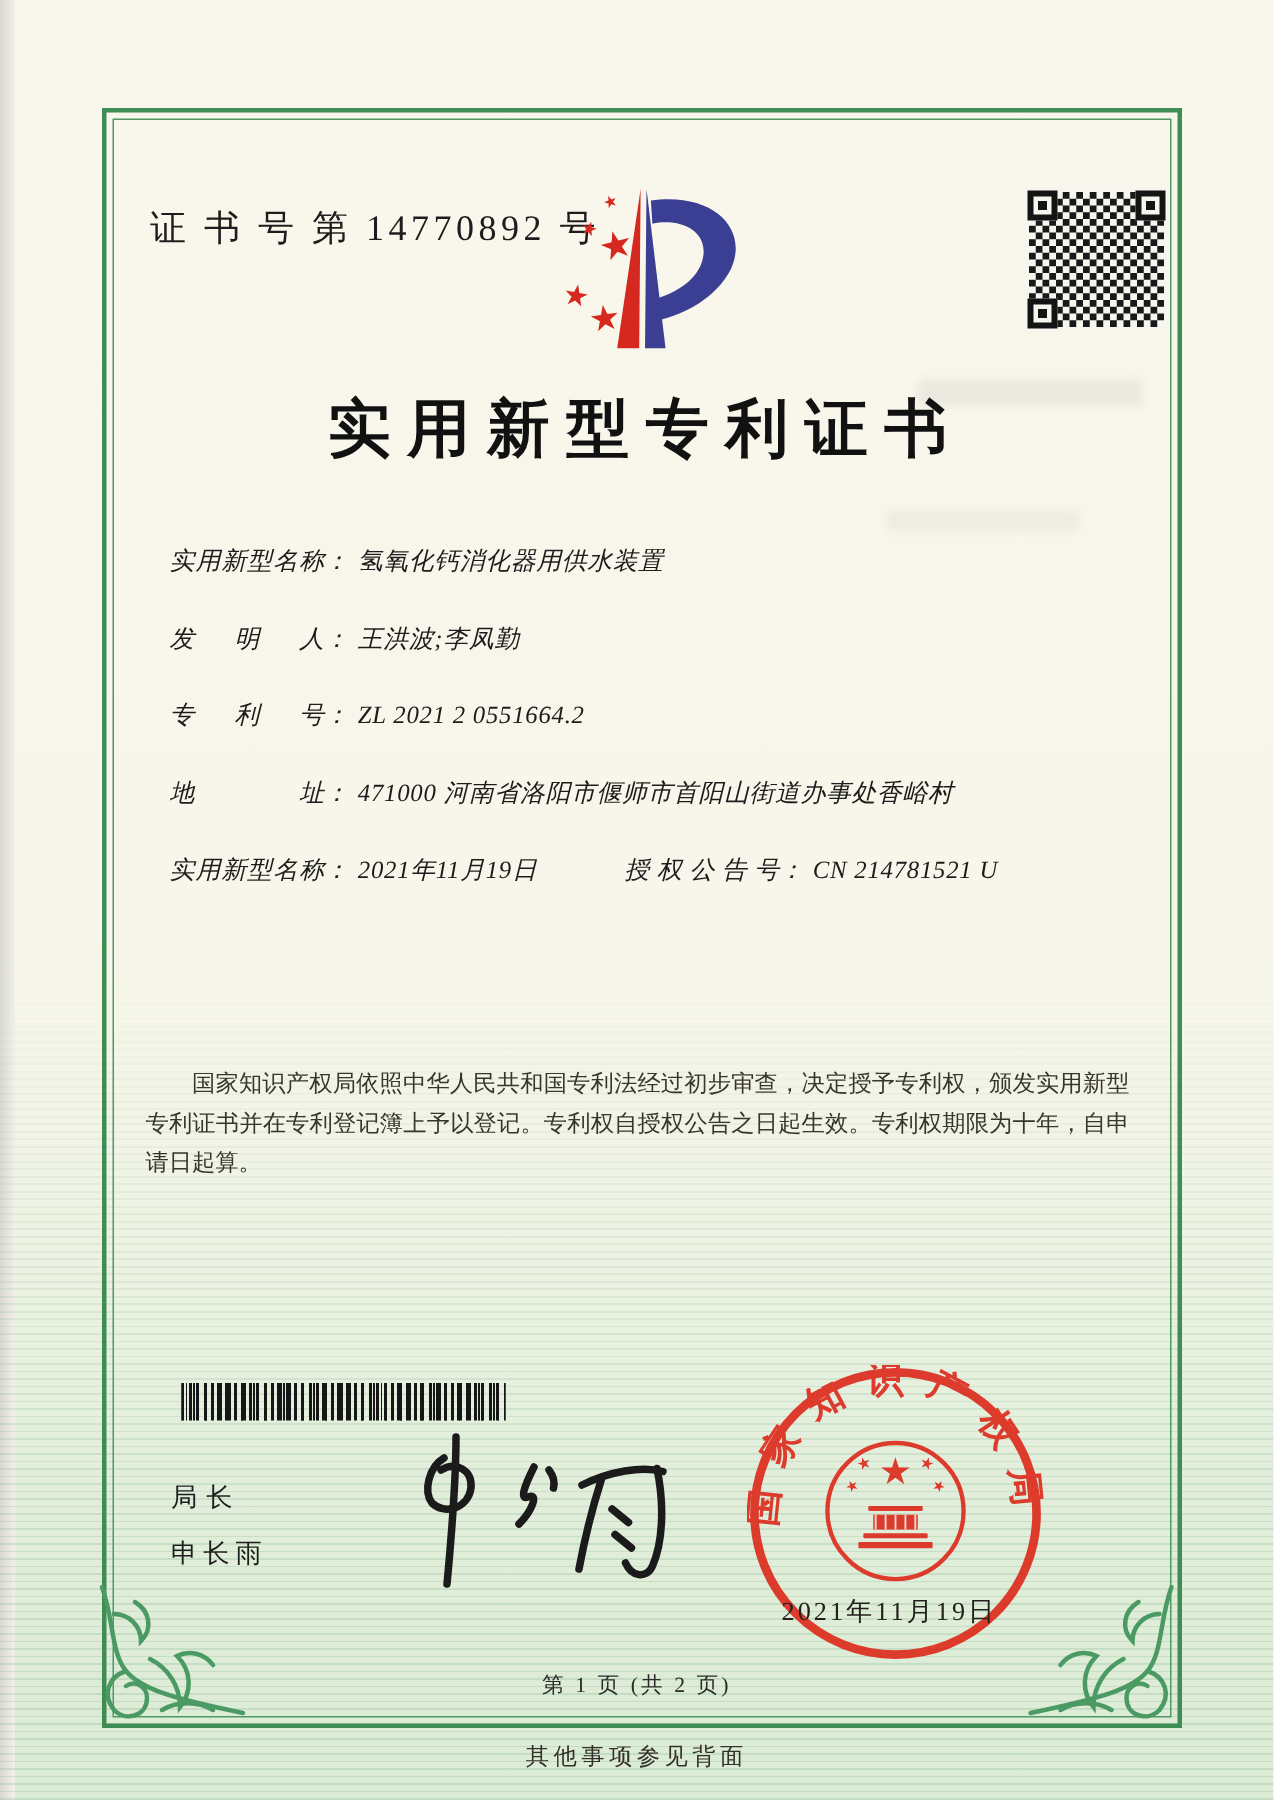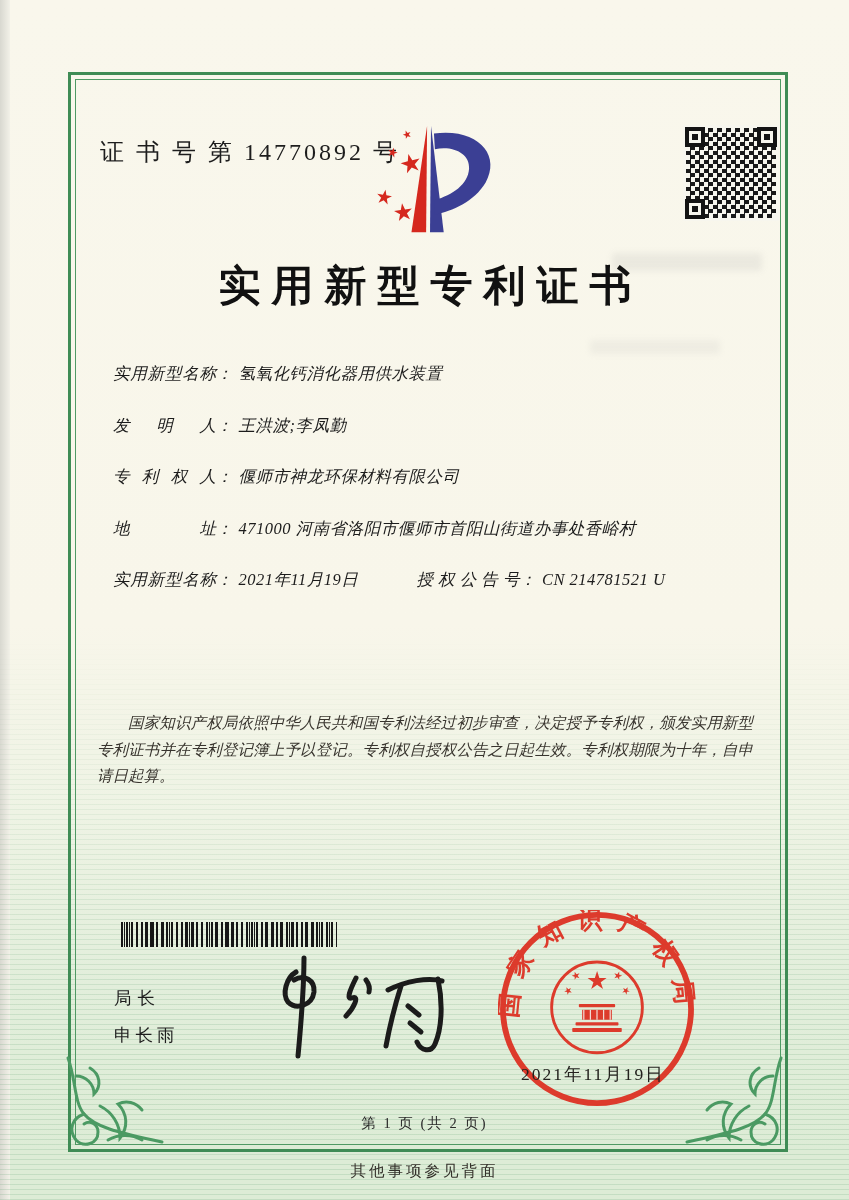--- a/index.html
+++ b/index.html
@@ -39,21 +39,21 @@
     font-size:42px;font-weight:bold;letter-spacing:11px;color:#111;}
 
   .fields{position:absolute;left:113px;top:360px;width:620px;font-size:16.5px;color:#1c1c1c;font-style:italic;}
   .frow{margin-bottom:23.5px;line-height:28px;white-space:nowrap;}
   .f-label{display:inline-block;width:103px;text-align:justify;text-align-last:justify;vertical-align:top;}
   .f-colon{display:inline-block;margin-right:6px;}
   .f-value{letter-spacing:.5px;}
   .frow-double .pair2{margin-left:54px;}
 
   .paras{position:absolute;left:97px;top:710px;width:656px;font-size:15.5px;line-height:26.5px;
-    color:#38342e;text-align:justify;font-style:italic;}
+    color:#38342e;text-align:justify;}
   .paras p{margin:0 0 2px 0;text-indent:2em;}
 
   .barcode{position:absolute;left:121px;top:922px;width:216px;height:25px;background:
     repeating-linear-gradient(90deg,#161616 0 2px,transparent 2px 5px),
     repeating-linear-gradient(90deg,#161616 0 1px,transparent 1px 8px),
     repeating-linear-gradient(90deg,transparent 0 3px,#161616 3px 4px,transparent 4px 13px);}
 
   .sig-title{position:absolute;left:114px;top:986px;font-size:17.5px;letter-spacing:6px;color:#1d1d1d;}
   .sig-name{position:absolute;left:114px;top:1023px;font-size:17.5px;letter-spacing:4px;color:#1d1d1d;}
   .signature-svg{position:absolute;left:238px;top:948px;width:240px;height:115px;}
@@ -104,21 +104,21 @@
   <div class="title">实用新型专利证书</div>
 
   <div class="fields">
     <div class="frow">
       <span class="f-label">实用新型名称</span><span class="f-colon">：</span><span class="f-value">氢氧化钙消化器用供水装置</span>
     </div>
     <div class="frow">
       <span class="f-label">发明人</span><span class="f-colon">：</span><span class="f-value">王洪波;李凤勤</span>
     </div>
     <div class="frow">
-      <span class="f-label">专利权人</span><span class="f-colon">：</span><span class="f-value">偃师市神龙环保材料有限公司</span>
+      <span class="f-label">专利号</span><span class="f-colon">：</span><span class="f-value">ZL 2021 2 0551664.2</span>
     </div>
     <div class="frow">
       <span class="f-label">地址</span><span class="f-colon">：</span><span class="f-value">471000 河南省洛阳市偃师市首阳山街道办事处香峪村</span>
     </div>
     <div class="frow frow-double">
       <span><span class="f-label">实用新型名称</span><span class="f-colon">：</span><span class="f-value">2021年11月19日</span></span>
       <span class="pair2"><span class="f-label">授权公告号</span><span class="f-colon">：</span><span class="f-value">CN 214781521 U</span></span>
     </div>
   </div>
 

